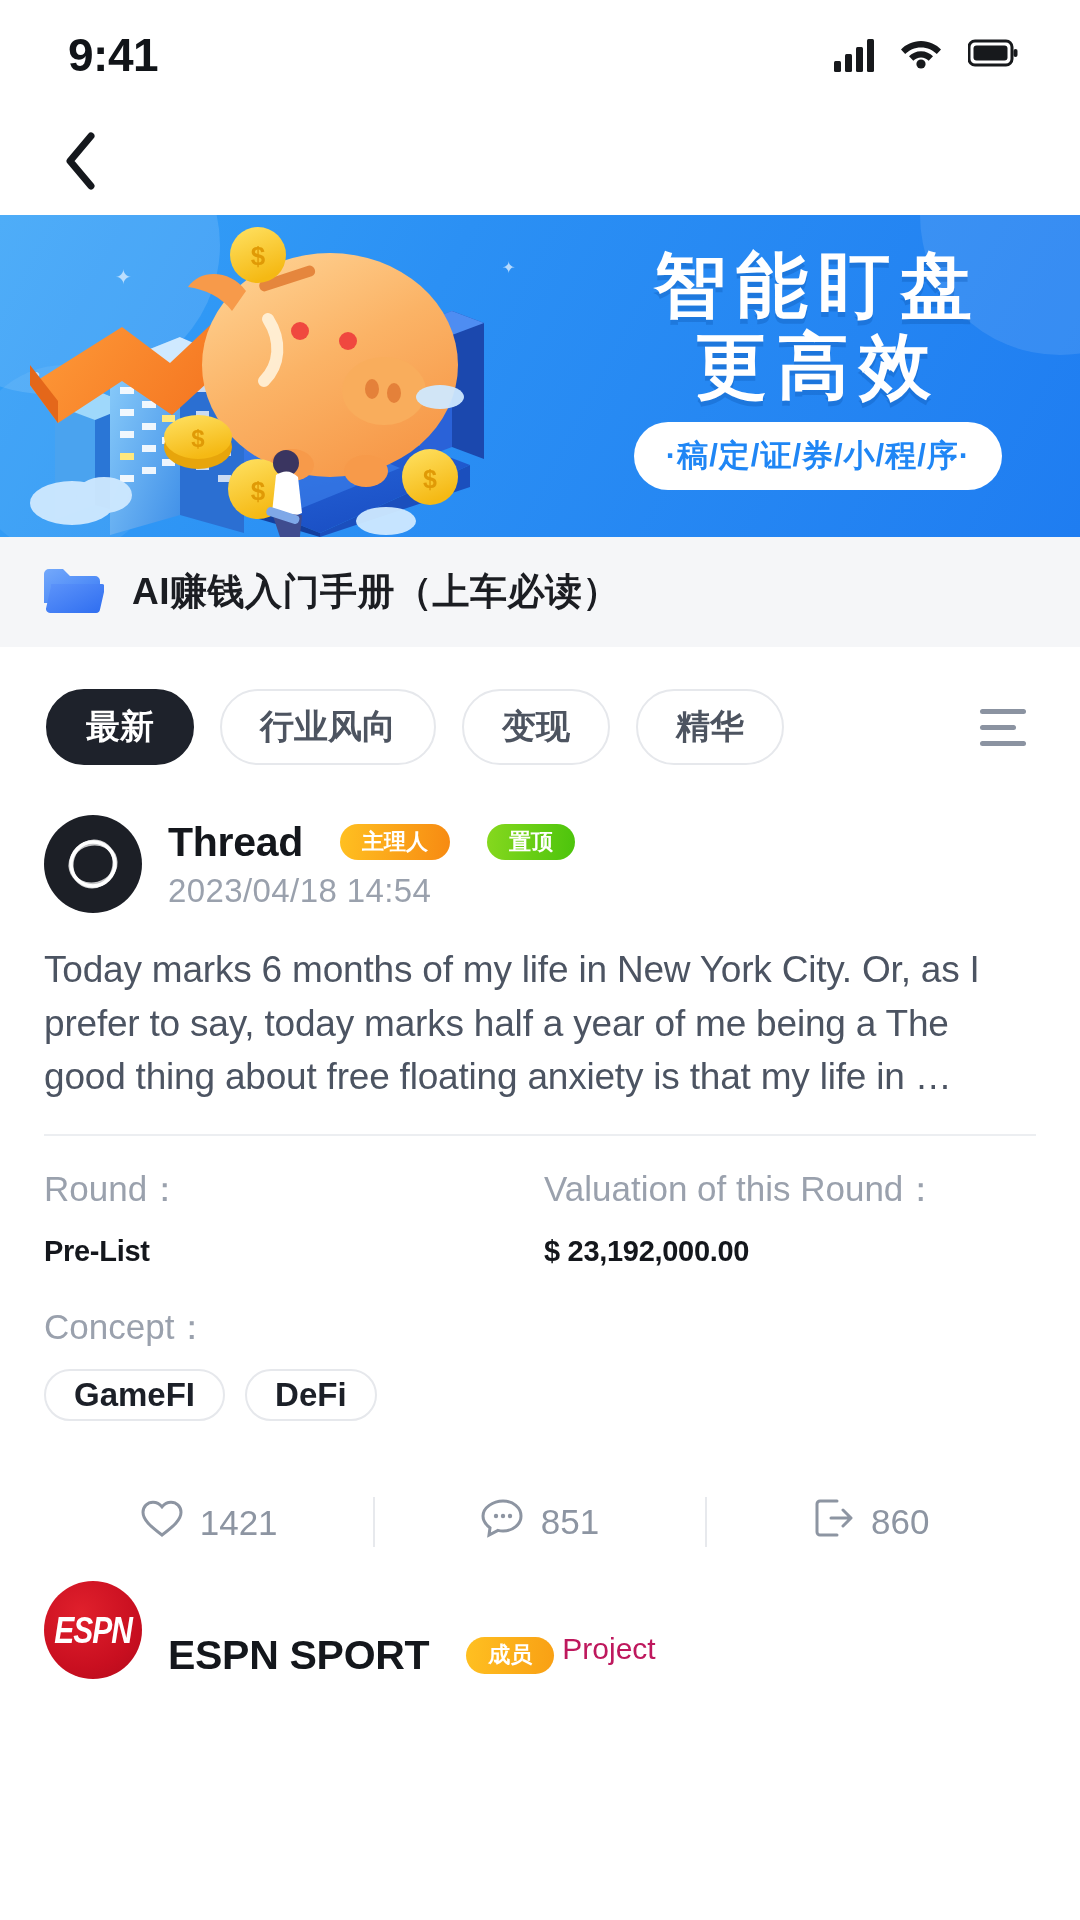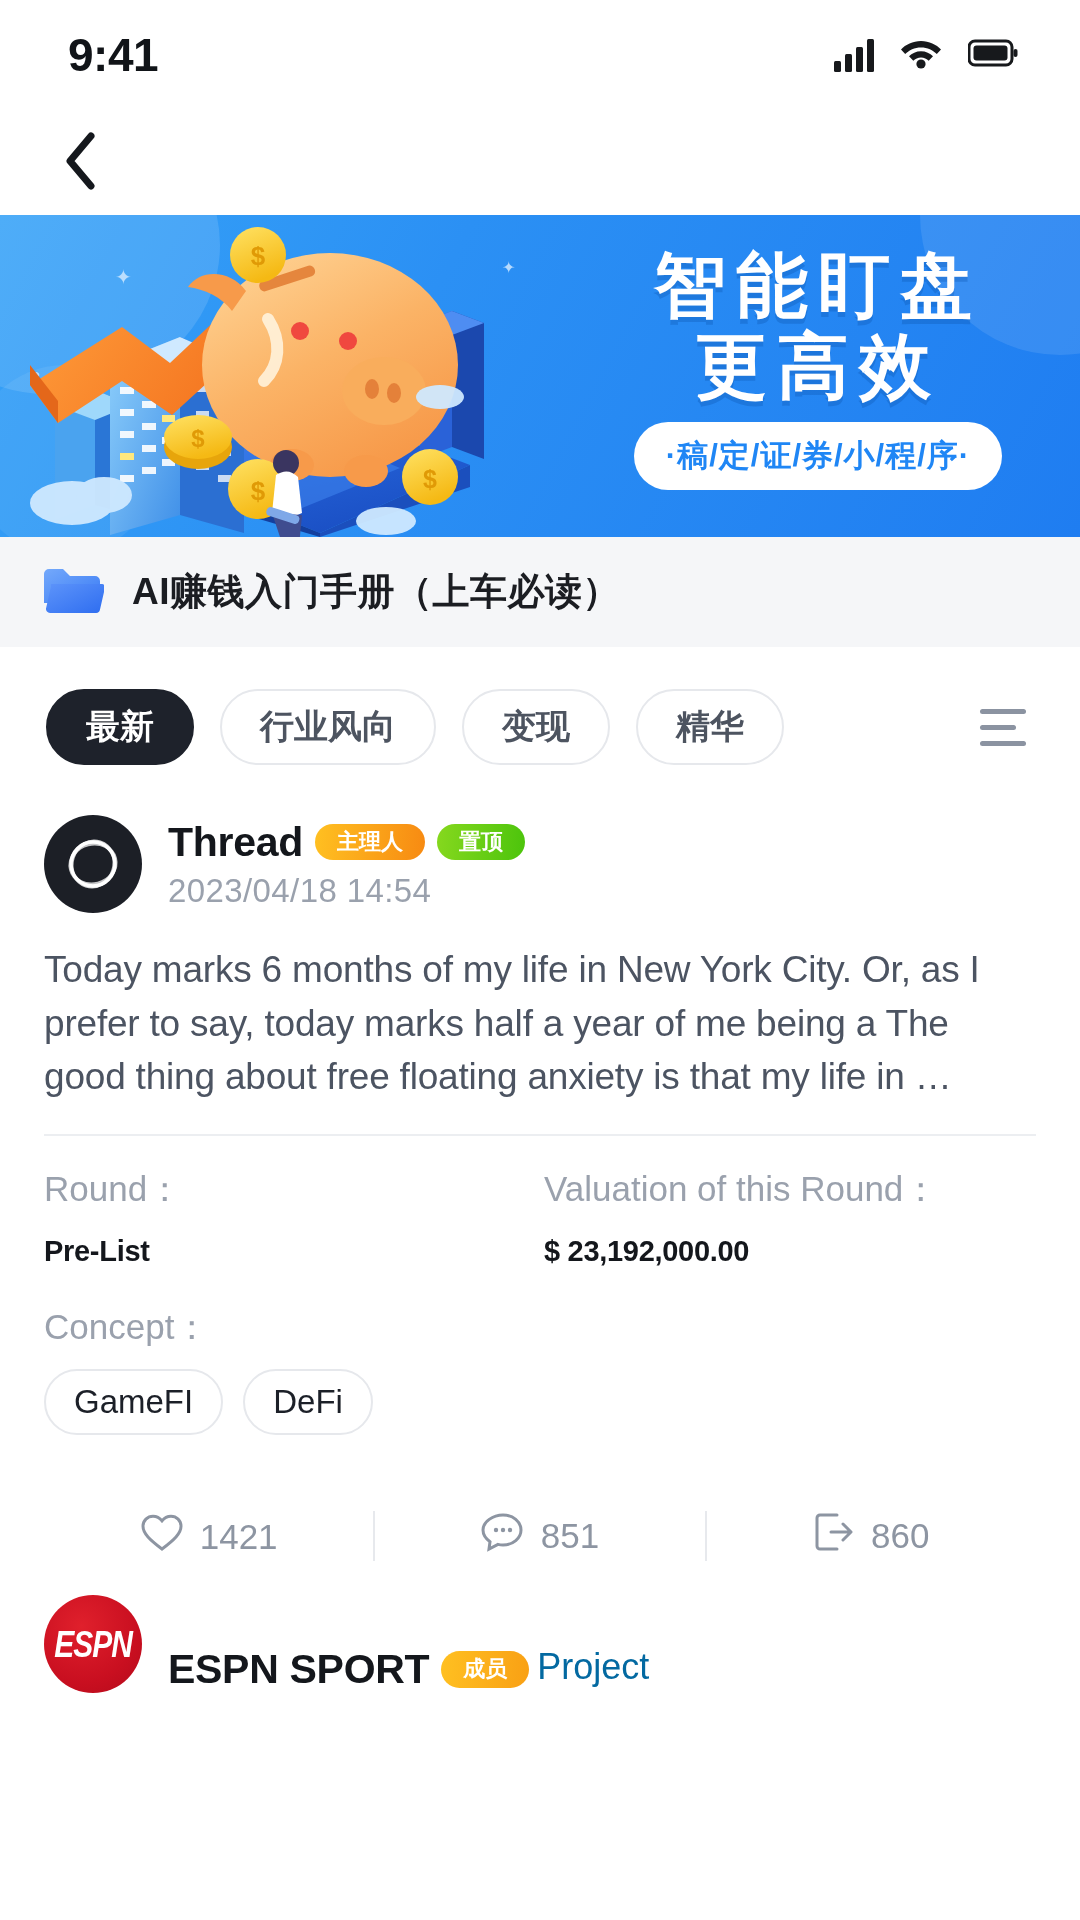--- a/index.html
+++ b/index.html
@@ -144,21 +144,21 @@
   
   .post { padding: 0 44px; }
   .post-head { display: flex; align-items: center; gap: 26px; margin-top: 14px; }
   .avatar-threads {
     width: 98px; height: 98px; border-radius: 50%;
     background: #1c1f26;
     display: flex; align-items: center; justify-content: center;
     flex: none;
   }
   .post-headtext { display: flex; flex-direction: column; gap: 6px; }
-  .name-row { display: flex; align-items: center; gap: 12px; }
+  .name-row { display: flex; align-items: center; gap: 37px; }
   .post-name {
     font-size: 41px; font-weight: 800; color: #14171c; letter-spacing: -0.3px;
   }
   .badge {
     border-radius: 30px;
     padding: 5px 22px;
     font-size: 22px;
     font-weight: 700;
     color: #fff;
     line-height: 1.22;
@@ -186,24 +186,25 @@
     row-gap: 10px;
   }
   .meta-label { font-size: 35px; color: #9aa1ad; }
   .meta-value { font-size: 29px; font-weight: 700; color: #14171c; letter-spacing: -0.3px; margin-top: 12px; }
 
   .concept-label { font-size: 35px; color: #9aa1ad; margin-top: 36px; }
   .tag-row { display: flex; gap: 20px; margin-top: 18px; }
   .tag {
     border: 2px solid #e6e8ec;
     border-radius: 34px;
-    padding: 12px 28px;
+    padding: 5px 28px;
     font-size: 33px;
     color: #1c2028;
     background: #fff;
+    font-weight: bold;
   }
 
   .action-bar {
     display: flex; align-items: flex-end;
     margin-top: 40px;
     height: 86px;
   }
   .action {
     flex: 1;
     display: flex; align-items: center; justify-content: center;
@@ -226,21 +227,21 @@
   }
   .espn-word {
     color: #ffffff;
     font-size: 30px;
     font-weight: 900;
     font-style: italic;
     letter-spacing: -1px;
     transform: scaleY(1.25);
   }
   .post2-text { display: flex; flex-direction: row; gap: 8px; }
-  .post2-sub { font-size: 36px; color: #0369a1; }
+  .post2-sub { font-size: 30px; color: #be185d; }
 </style>
 </head>
 <body>
 
 <div class="status-bar">
   <div class="status-time">9:41</div>
   <div class="status-icons">
     <div class="icon-signal">
       <i></i>
         <i></i>

